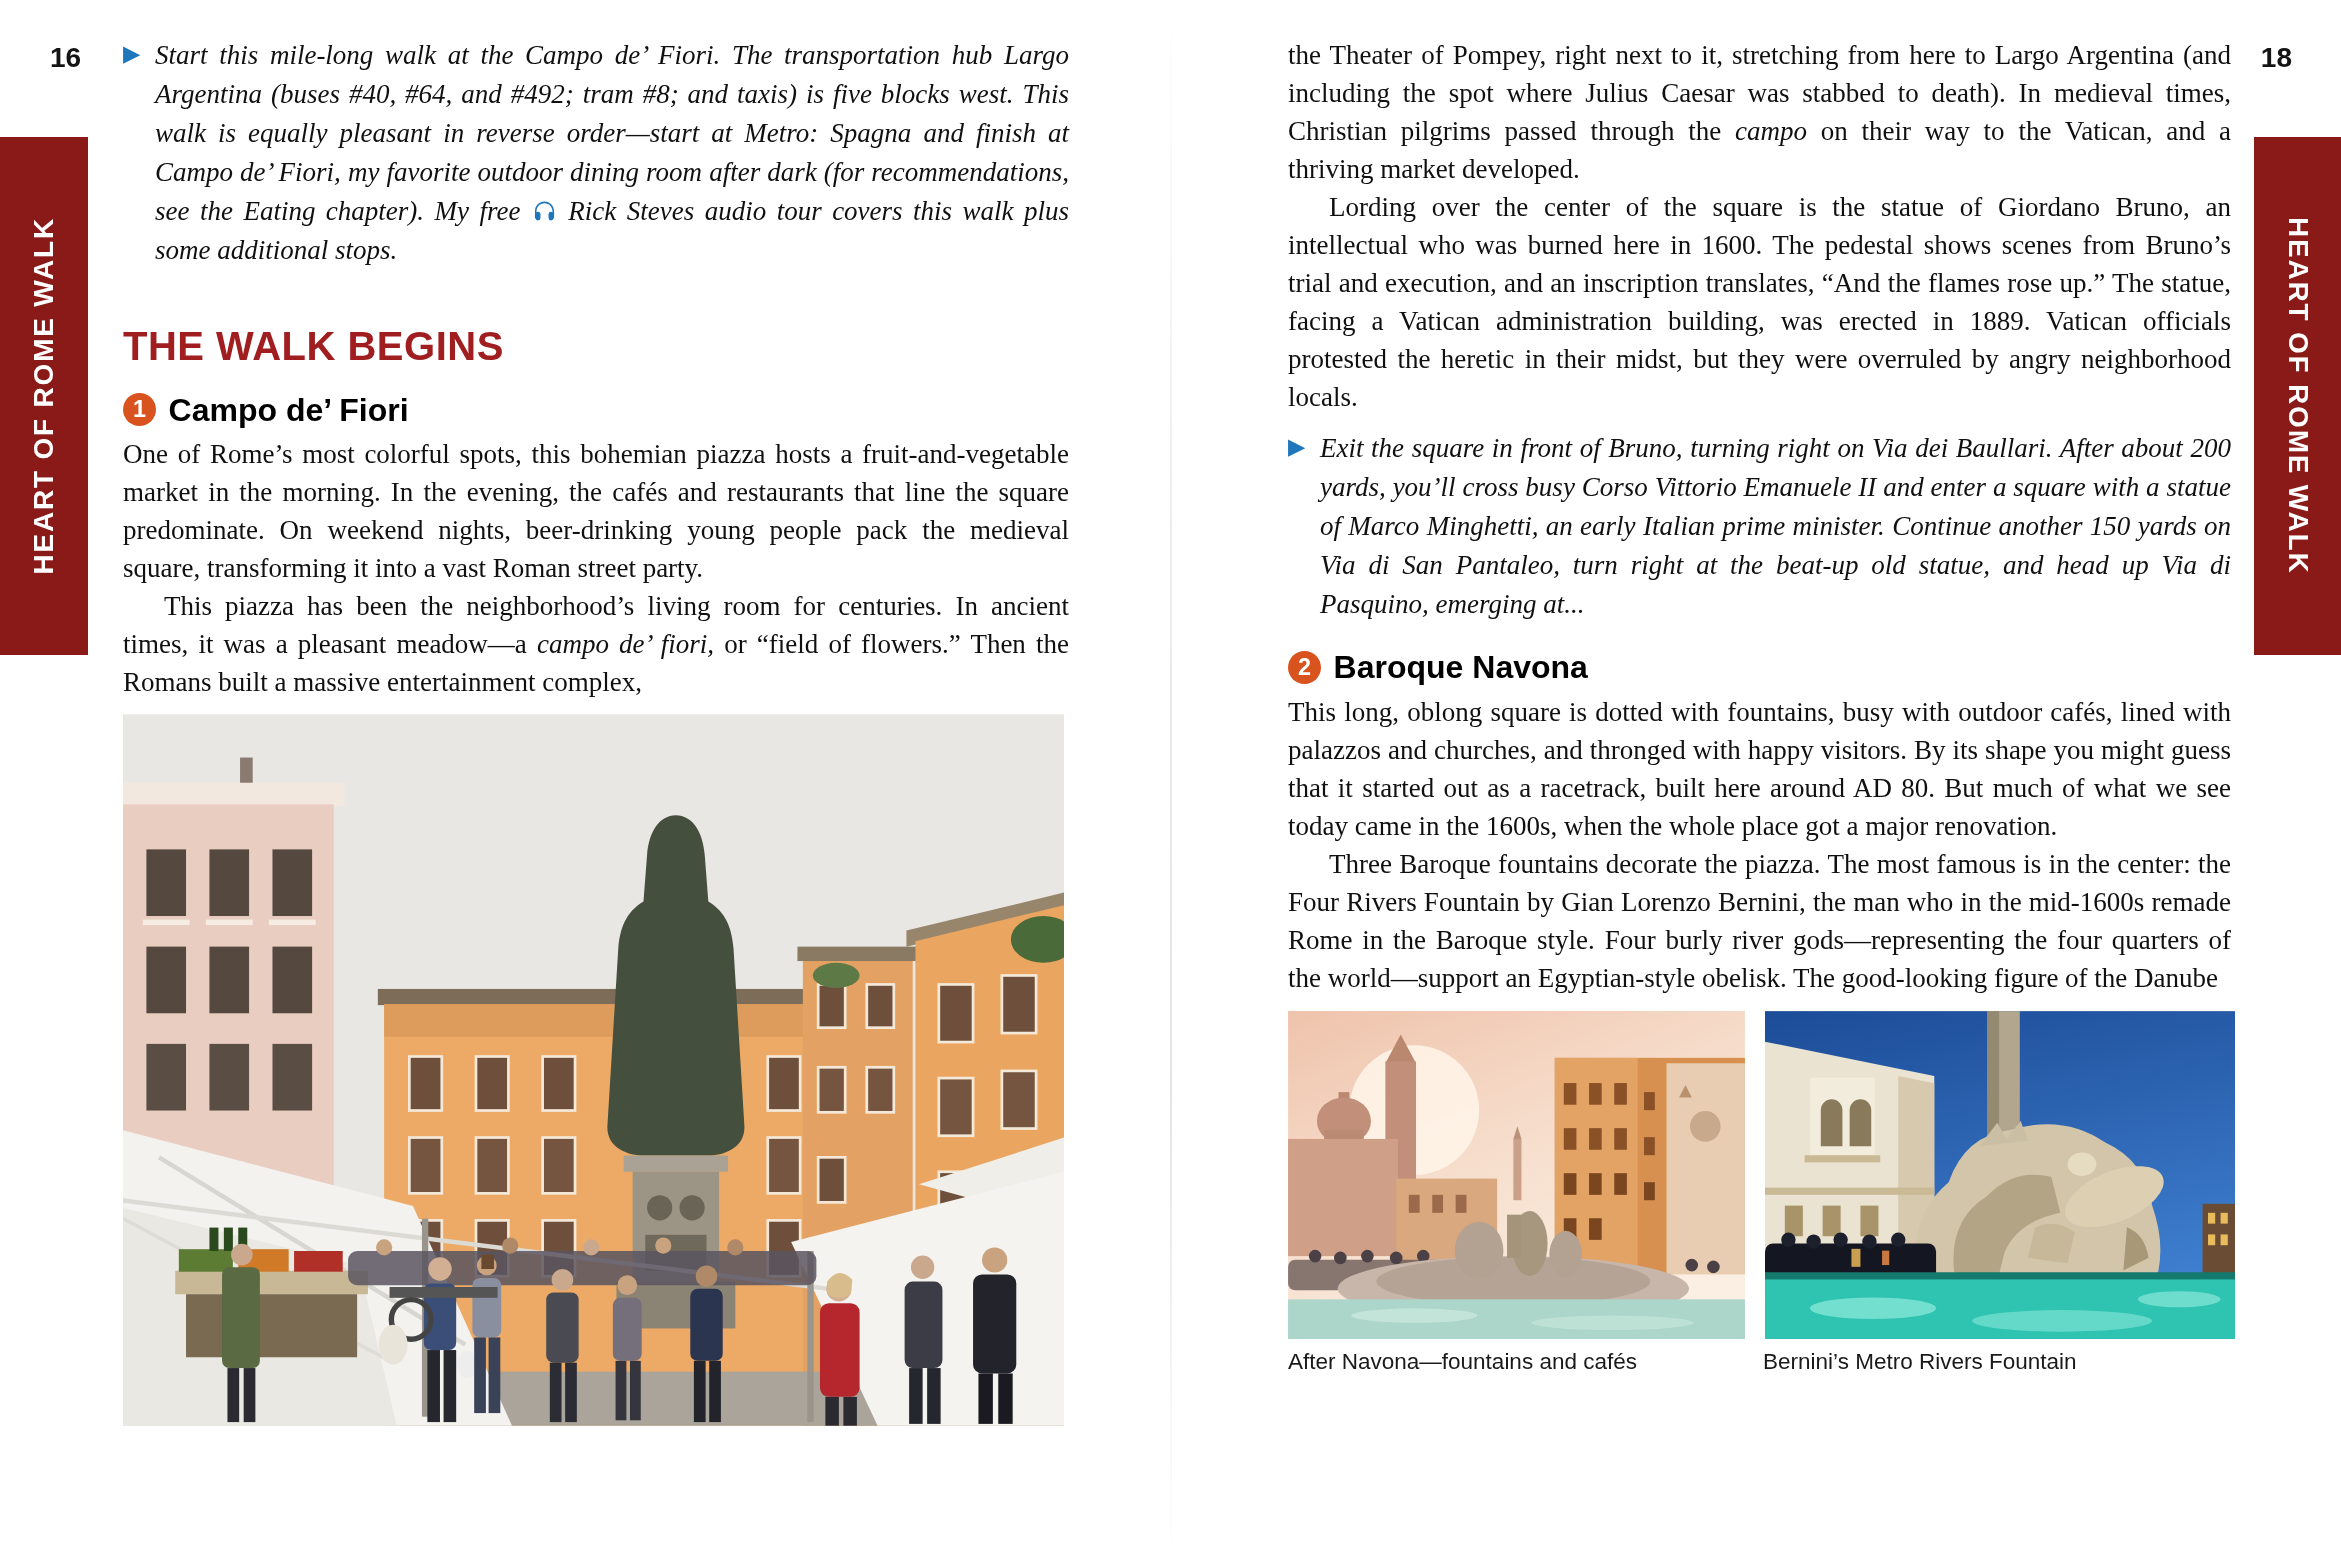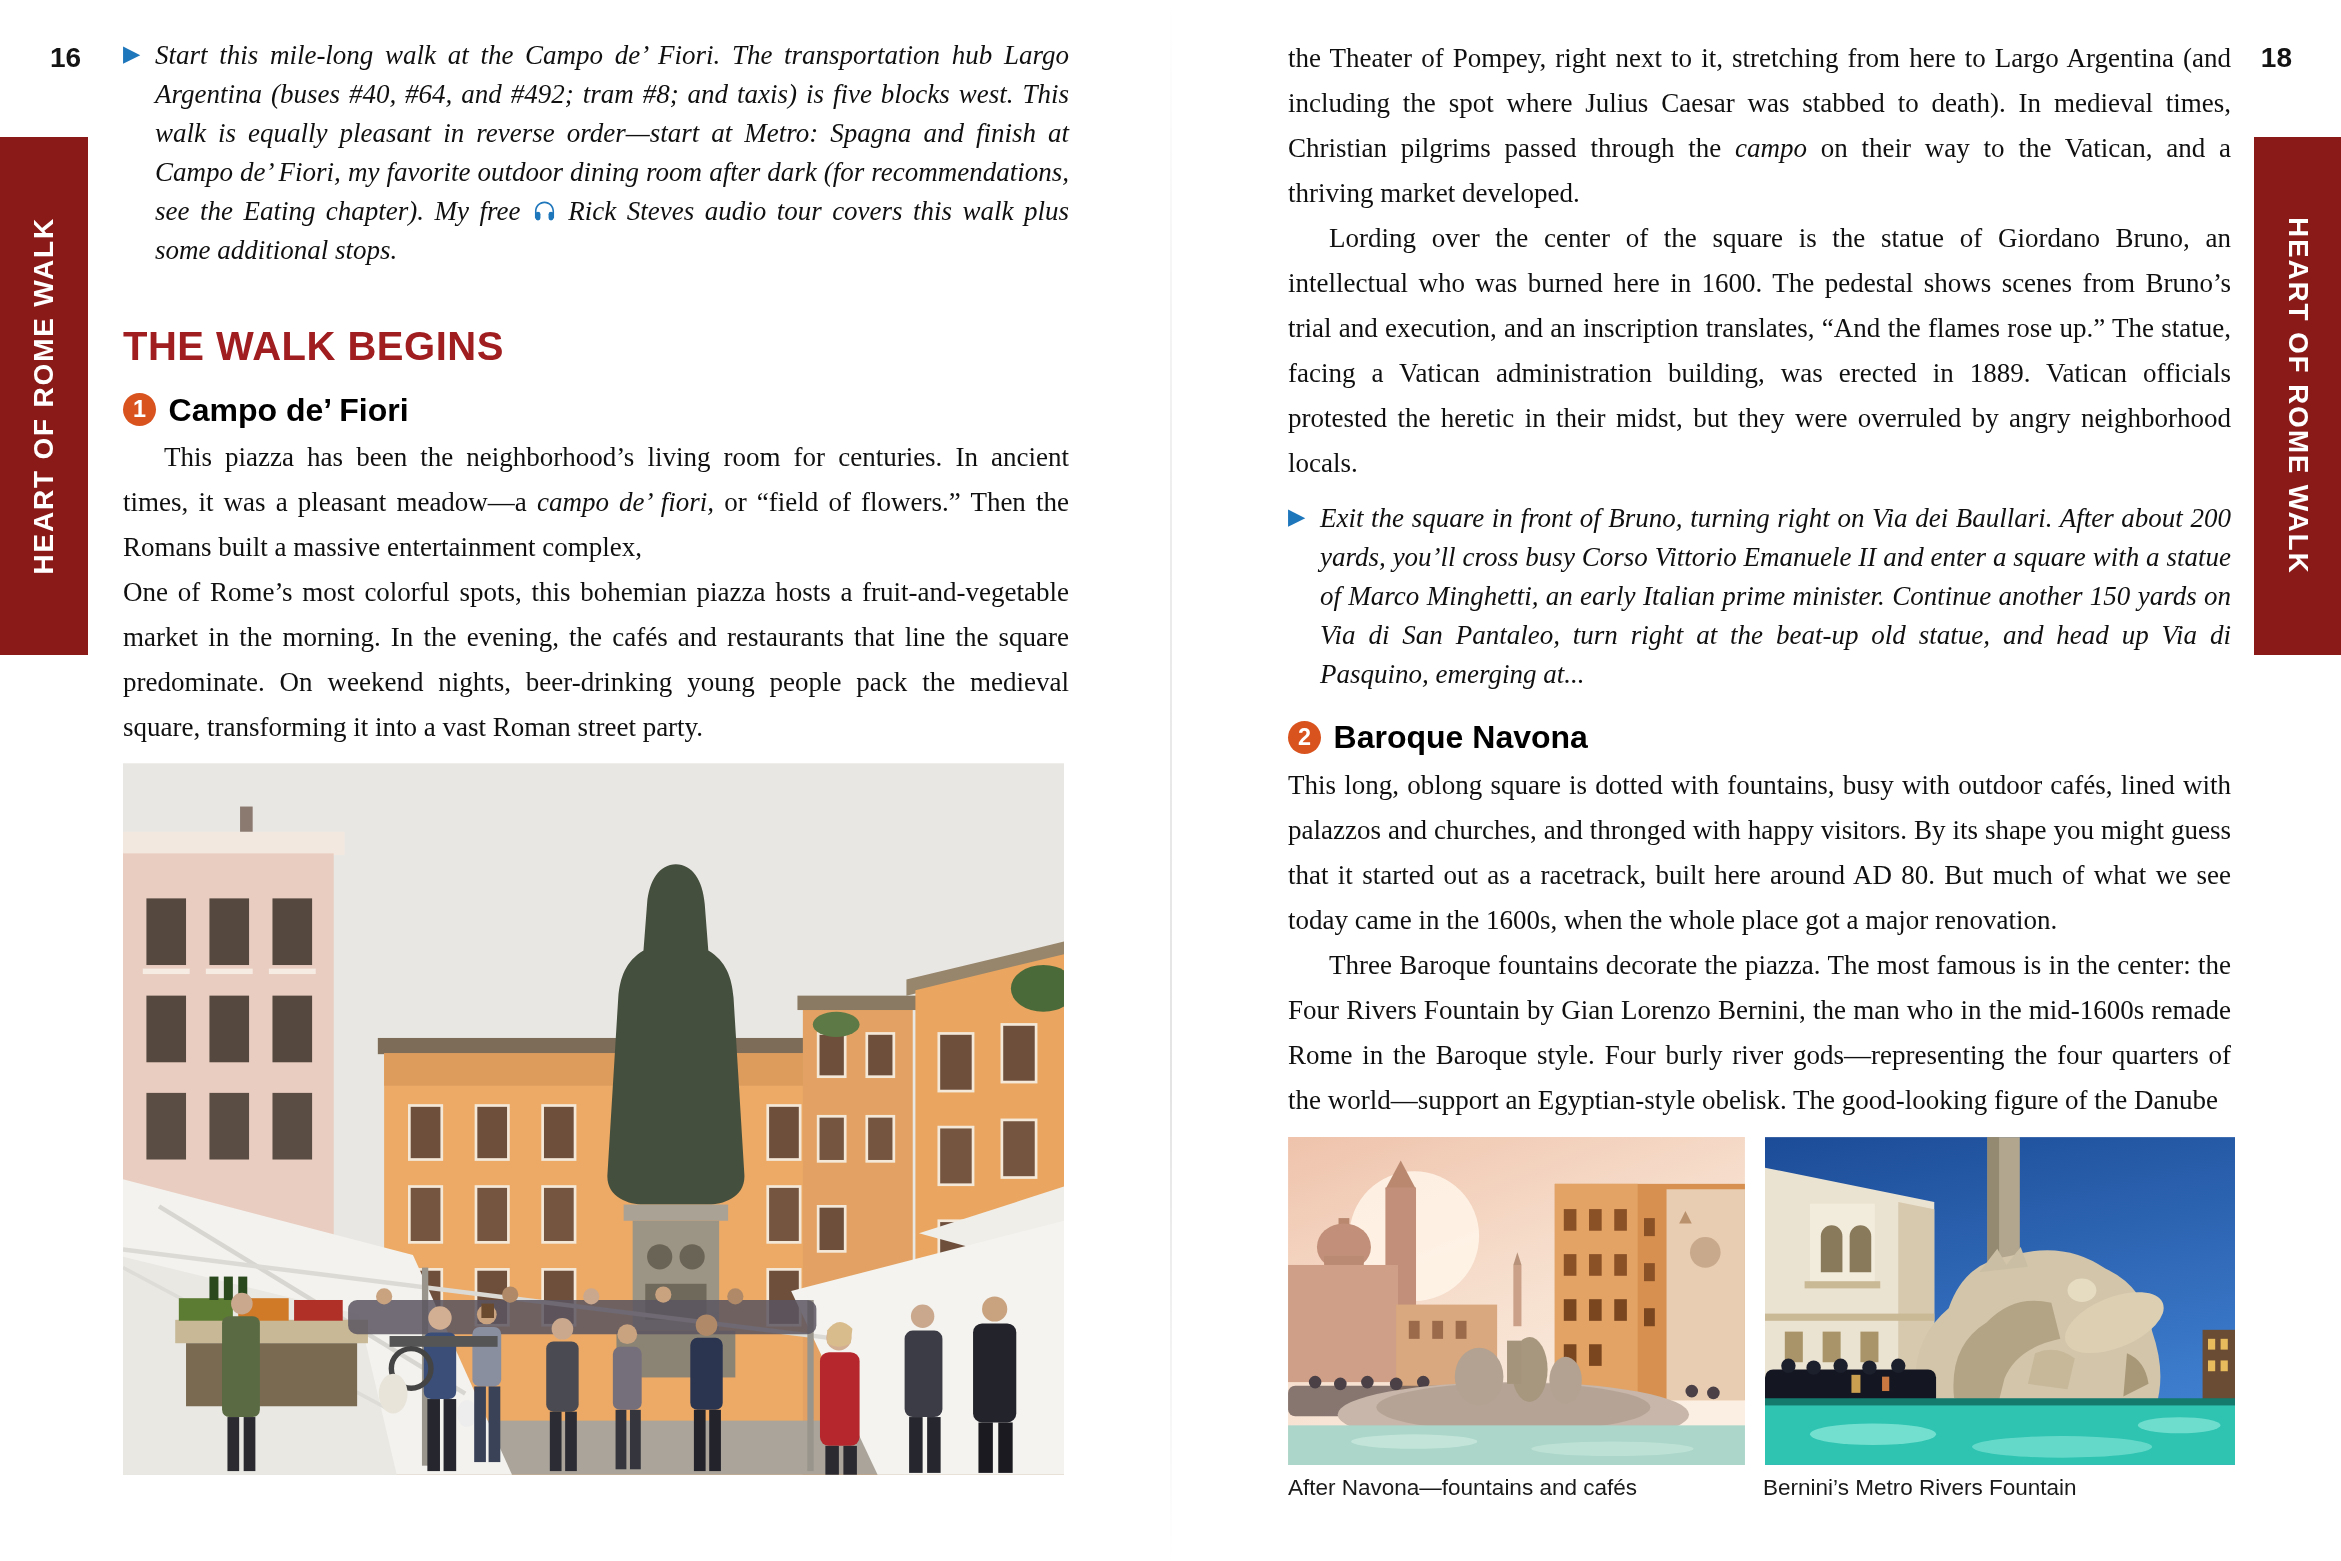--- a/index.html
+++ b/index.html
@@ -17,21 +17,21 @@
     display:flex;align-items:center;justify-content:center;}
   .tab-left{left:0;}
   .tab-right{left:2254px;}
   .tab-label{color:#fff;font:bold 28px "Liberation Sans","DejaVu Sans",sans-serif;letter-spacing:1.8px;white-space:nowrap;}
   .tab-left .tab-label{writing-mode:vertical-rl;transform:rotate(180deg);}
   .tab-right .tab-label{writing-mode:vertical-rl;}
   .col{position:absolute;top:36px;}
   .col-left{left:123px;width:946px;}
   .col-right{left:1288px;width:943px;}
   p{margin:0;}
-  .body{font-size:27px;line-height:45px;text-align:justify;color:#101010;}
+  .body{font-size:27px;line-height:38px;text-align:justify;color:#101010;}
   .directions{font-style:italic;line-height:39px;position:relative;padding-left:32px;}
   .bullet{position:absolute;left:0;top:6.3px;font-family:"DejaVu Sans",sans-serif;font-style:normal;
     font-size:22.5px;color:var(--arrow_blue,#1e76bb);line-height:1;}
   .indent{text-indent:41px;}
   .b{font-weight:normal;}
   .i{font-style:italic;}
   .inline-icon{display:inline-block;width:27px;height:27px;vertical-align:-4.5px;}
   .inline-icon svg{display:block;width:100%;height:100%;}
   .section-heading{font:bold 40px "Liberation Sans","DejaVu Sans",sans-serif;color:var(--heading_red,#a01d20);
     margin:56px 0 0 0;line-height:1;letter-spacing:0.5px;}
@@ -70,22 +70,22 @@
           </svg></span><span> Rick Steves audio tour covers this walk plus some additional stops.</span></span>
   </p>
 
   <h1 class="section-heading">THE WALK BEGINS</h1>
 
   <h2 class="stop-heading">
     <span class="badge">1</span>
     <span>Campo de’ Fiori</span>
   </h2>
 
+  <p class="body">One of Rome’s most colorful spots, this bohemian piazza hosts a fruit-and-vegetable market in the morning. In the evening, the cafés and restaurants that line the square predominate. On weekend nights, beer-drinking young people pack the medieval square, transforming it into a vast Roman street party.</p>
   <p class="body indent"><span>This piazza has been the neighborhood’s living room for centuries. In ancient times, it was a pleasant meadow—a </span><span class="i">campo de’ fiori,</span><span> or “field of flowers.” Then the Romans built a massive entertainment complex,</span></p>
-  <p class="body">One of Rome’s most colorful spots, this bohemian piazza hosts a fruit-and-vegetable market in the morning. In the evening, the cafés and restaurants that line the square predominate. On weekend nights, beer-drinking young people pack the medieval square, transforming it into a vast Roman street party.</p>
 
   <figure class="photo photo-campo">
     <svg width="941" height="712" viewBox="0 0 1045 790">
       <rect width="1045" height="790" fill="#e9e7e3"></rect>
 
       <g>
         <rect x="130" y="48" width="14" height="34" fill="#8a7a70"></rect>
         <rect x="0" y="76" width="246" height="26" fill="#f3e8e0"></rect>
         <rect x="0" y="100" width="234" height="470" fill="#e9cdc1"></rect>
         <rect x="26" y="150" width="44" height="74" fill="#54483f"></rect>

